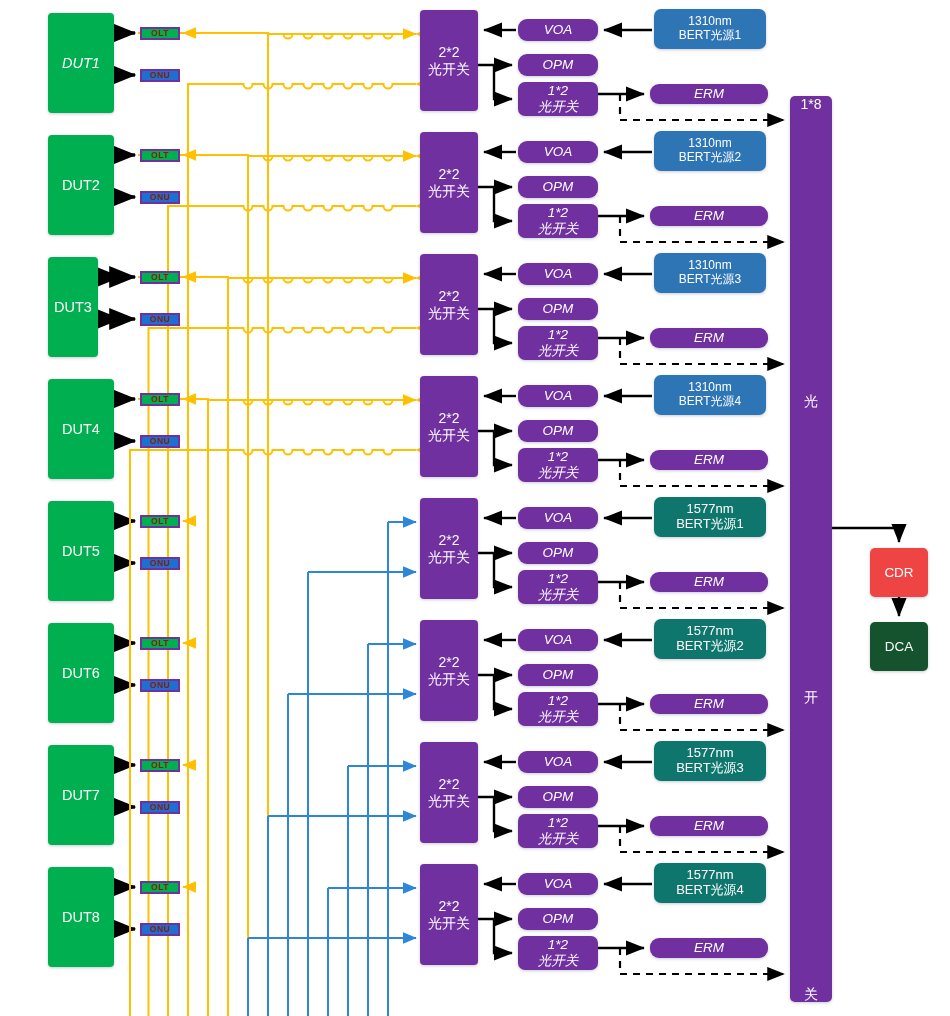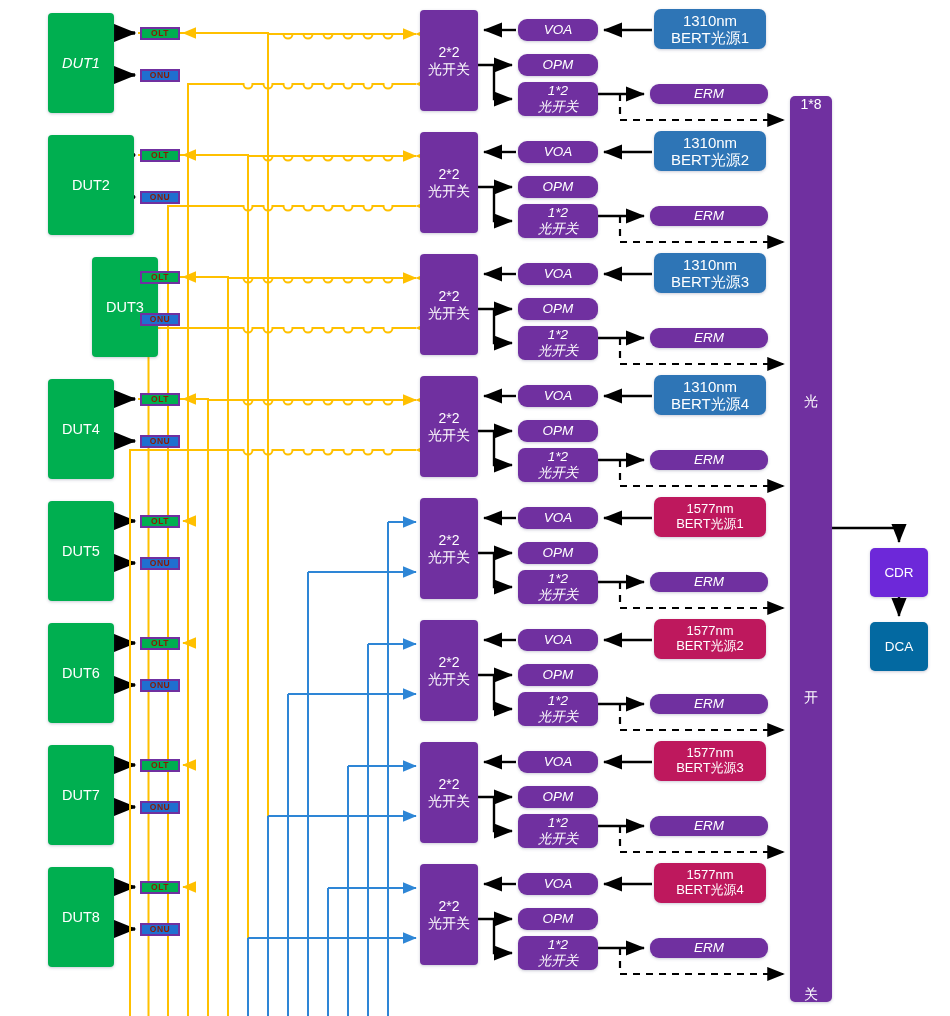--- a/index.html
+++ b/index.html
@@ -9,24 +9,24 @@
 
   .node{position:absolute;box-sizing:border-box;display:flex;align-items:center;
         justify-content:center;text-align:center;color:#fff;line-height:1.15;
         box-shadow:0 1px 3px rgba(80,80,120,.30);}
   .dut{background:#00AF50;border-radius:4px;font-size:14.5px;}
   .sw22{background:#7030A0;border-radius:4px;font-size:14px;}
   .sw18{background:#7030A0;border-radius:5px;font-size:14px;writing-mode:horizontal-tb;justify-content:space-between;}
   .sw18 span{display:block;}
   .pill{background:#7030A0;border-radius:9px;font-size:13.5px;font-style:italic;}
   .pill.tall{border-radius:7px;}
-  .src-blue{background:#2E75B6;border-radius:7px;font-size:15px;}
-  .src-teal{background:#be185d;border-radius:7px;font-size:13px;}
-  .cdr{background:#6d28d9;border-radius:5px;font-size:13.5px;}
-  .dca{background:#0369a1;border-radius:5px;font-size:13.5px;}
+  .src-blue{background:#2E75B6;border-radius:7px;font-size:12px;}
+  .src-teal{background:#0f766e;border-radius:7px;font-size:13px;}
+  .cdr{background:#ef4444;border-radius:5px;font-size:13.5px;}
+  .dca{background:#14532d;border-radius:5px;font-size:13.5px;}
 
   .conn{position:absolute;box-sizing:border-box;border:2px solid #7030A0;
         display:flex;align-items:center;justify-content:center;
         font-size:8.5px;font-weight:bold;color:#8B1A00;letter-spacing:.5px;}
   .conn.olt{background:#00AF50;}
   .conn.onu{background:#1F6FD0;}
   .twoline{white-space:pre-line;}
 </style>
 </head>
 <body>
@@ -160,24 +160,24 @@
         <path d="M620,704 L620,730 L784,730" marker-end="url(#ablk)"></path>
         <path d="M620,826 L620,852 L784,852" marker-end="url(#ablk)"></path>
         <path d="M620,948 L620,974 L784,974" marker-end="url(#ablk)"></path>
       </g>
   </svg>
 
   <div id="nodes">
       <div class="node dut" style="left: 48px; top: 13px; width: 66px; height: 100px; font-style: italic;">DUT1</div>
       <div class="conn olt" style="position: absolute; left: 140px; top: 26.5px; width: 40px; height: 13px;">OLT</div>
       <div class="conn onu" style="position: absolute; left: 140px; top: 68.5px; width: 40px; height: 13px;">ONU</div>
-      <div class="node dut" style="left: 48px; top: 135px; width: 86px; height: 100px;">DUT2</div>
+      <div class="node dut" style="left: 48px; top: 135px; width: 66px; height: 100px;">DUT2</div>
       <div class="conn olt" style="position: absolute; left: 140px; top: 148.5px; width: 40px; height: 13px;">OLT</div>
       <div class="conn onu" style="position: absolute; left: 140px; top: 190.5px; width: 40px; height: 13px;">ONU</div>
-      <div class="node dut" style="left: 48px; top: 257px; width: 66px; height: 100px; margin-left: 44px;">DUT3</div>
+      <div class="node dut" style="left: 48px; top: 257px; width: 50px; height: 100px;">DUT3</div>
       <div class="conn olt" style="position: absolute; left: 140px; top: 270.5px; width: 40px; height: 13px;">OLT</div>
       <div class="conn onu" style="position: absolute; left: 140px; top: 312.5px; width: 40px; height: 13px;">ONU</div>
       <div class="node dut" style="left: 48px; top: 379px; width: 66px; height: 100px;">DUT4</div>
       <div class="conn olt" style="position: absolute; left: 140px; top: 392.5px; width: 40px; height: 13px;">OLT</div>
       <div class="conn onu" style="position: absolute; left: 140px; top: 434.5px; width: 40px; height: 13px;">ONU</div>
       <div class="node dut" style="left: 48px; top: 501px; width: 66px; height: 100px;">DUT5</div>
       <div class="conn olt" style="position: absolute; left: 140px; top: 514.5px; width: 40px; height: 13px;">OLT</div>
       <div class="conn onu" style="position: absolute; left: 140px; top: 556.5px; width: 40px; height: 13px;">ONU</div>
       <div class="node dut" style="left: 48px; top: 623px; width: 66px; height: 100px;">DUT6</div>
       <div class="conn olt" style="position: absolute; left: 140px; top: 636.5px; width: 40px; height: 13px;">OLT</div>

